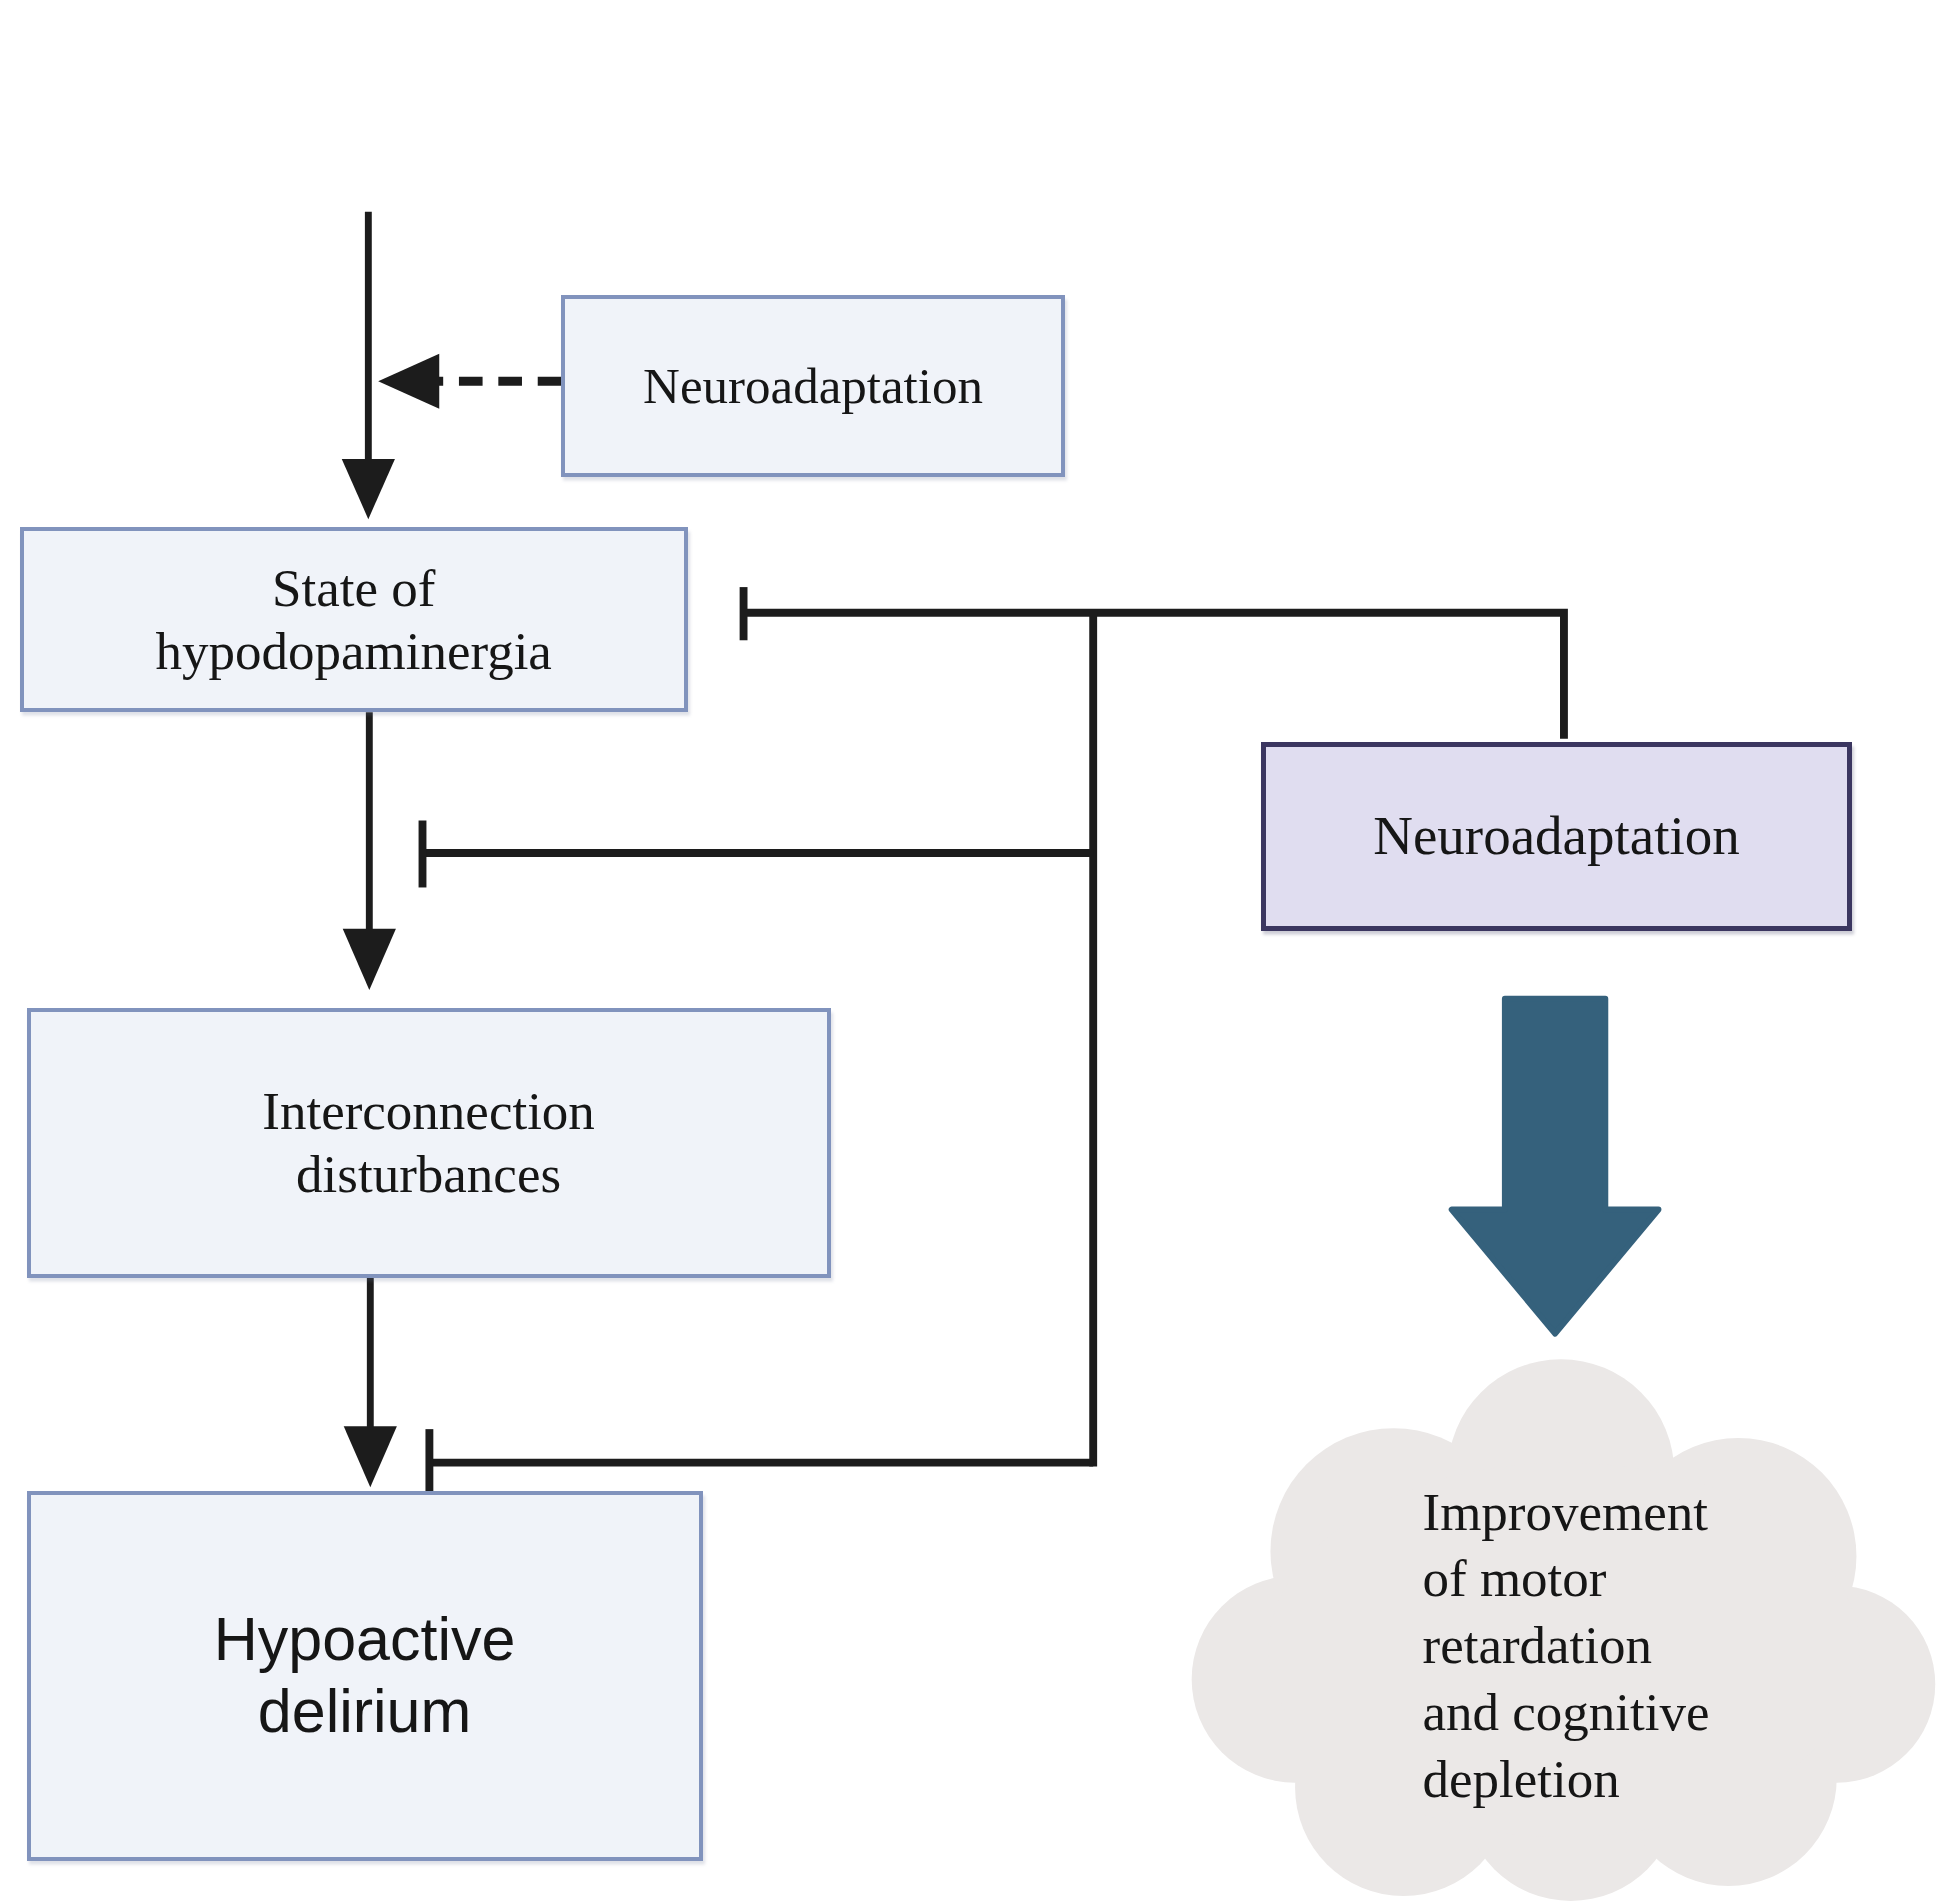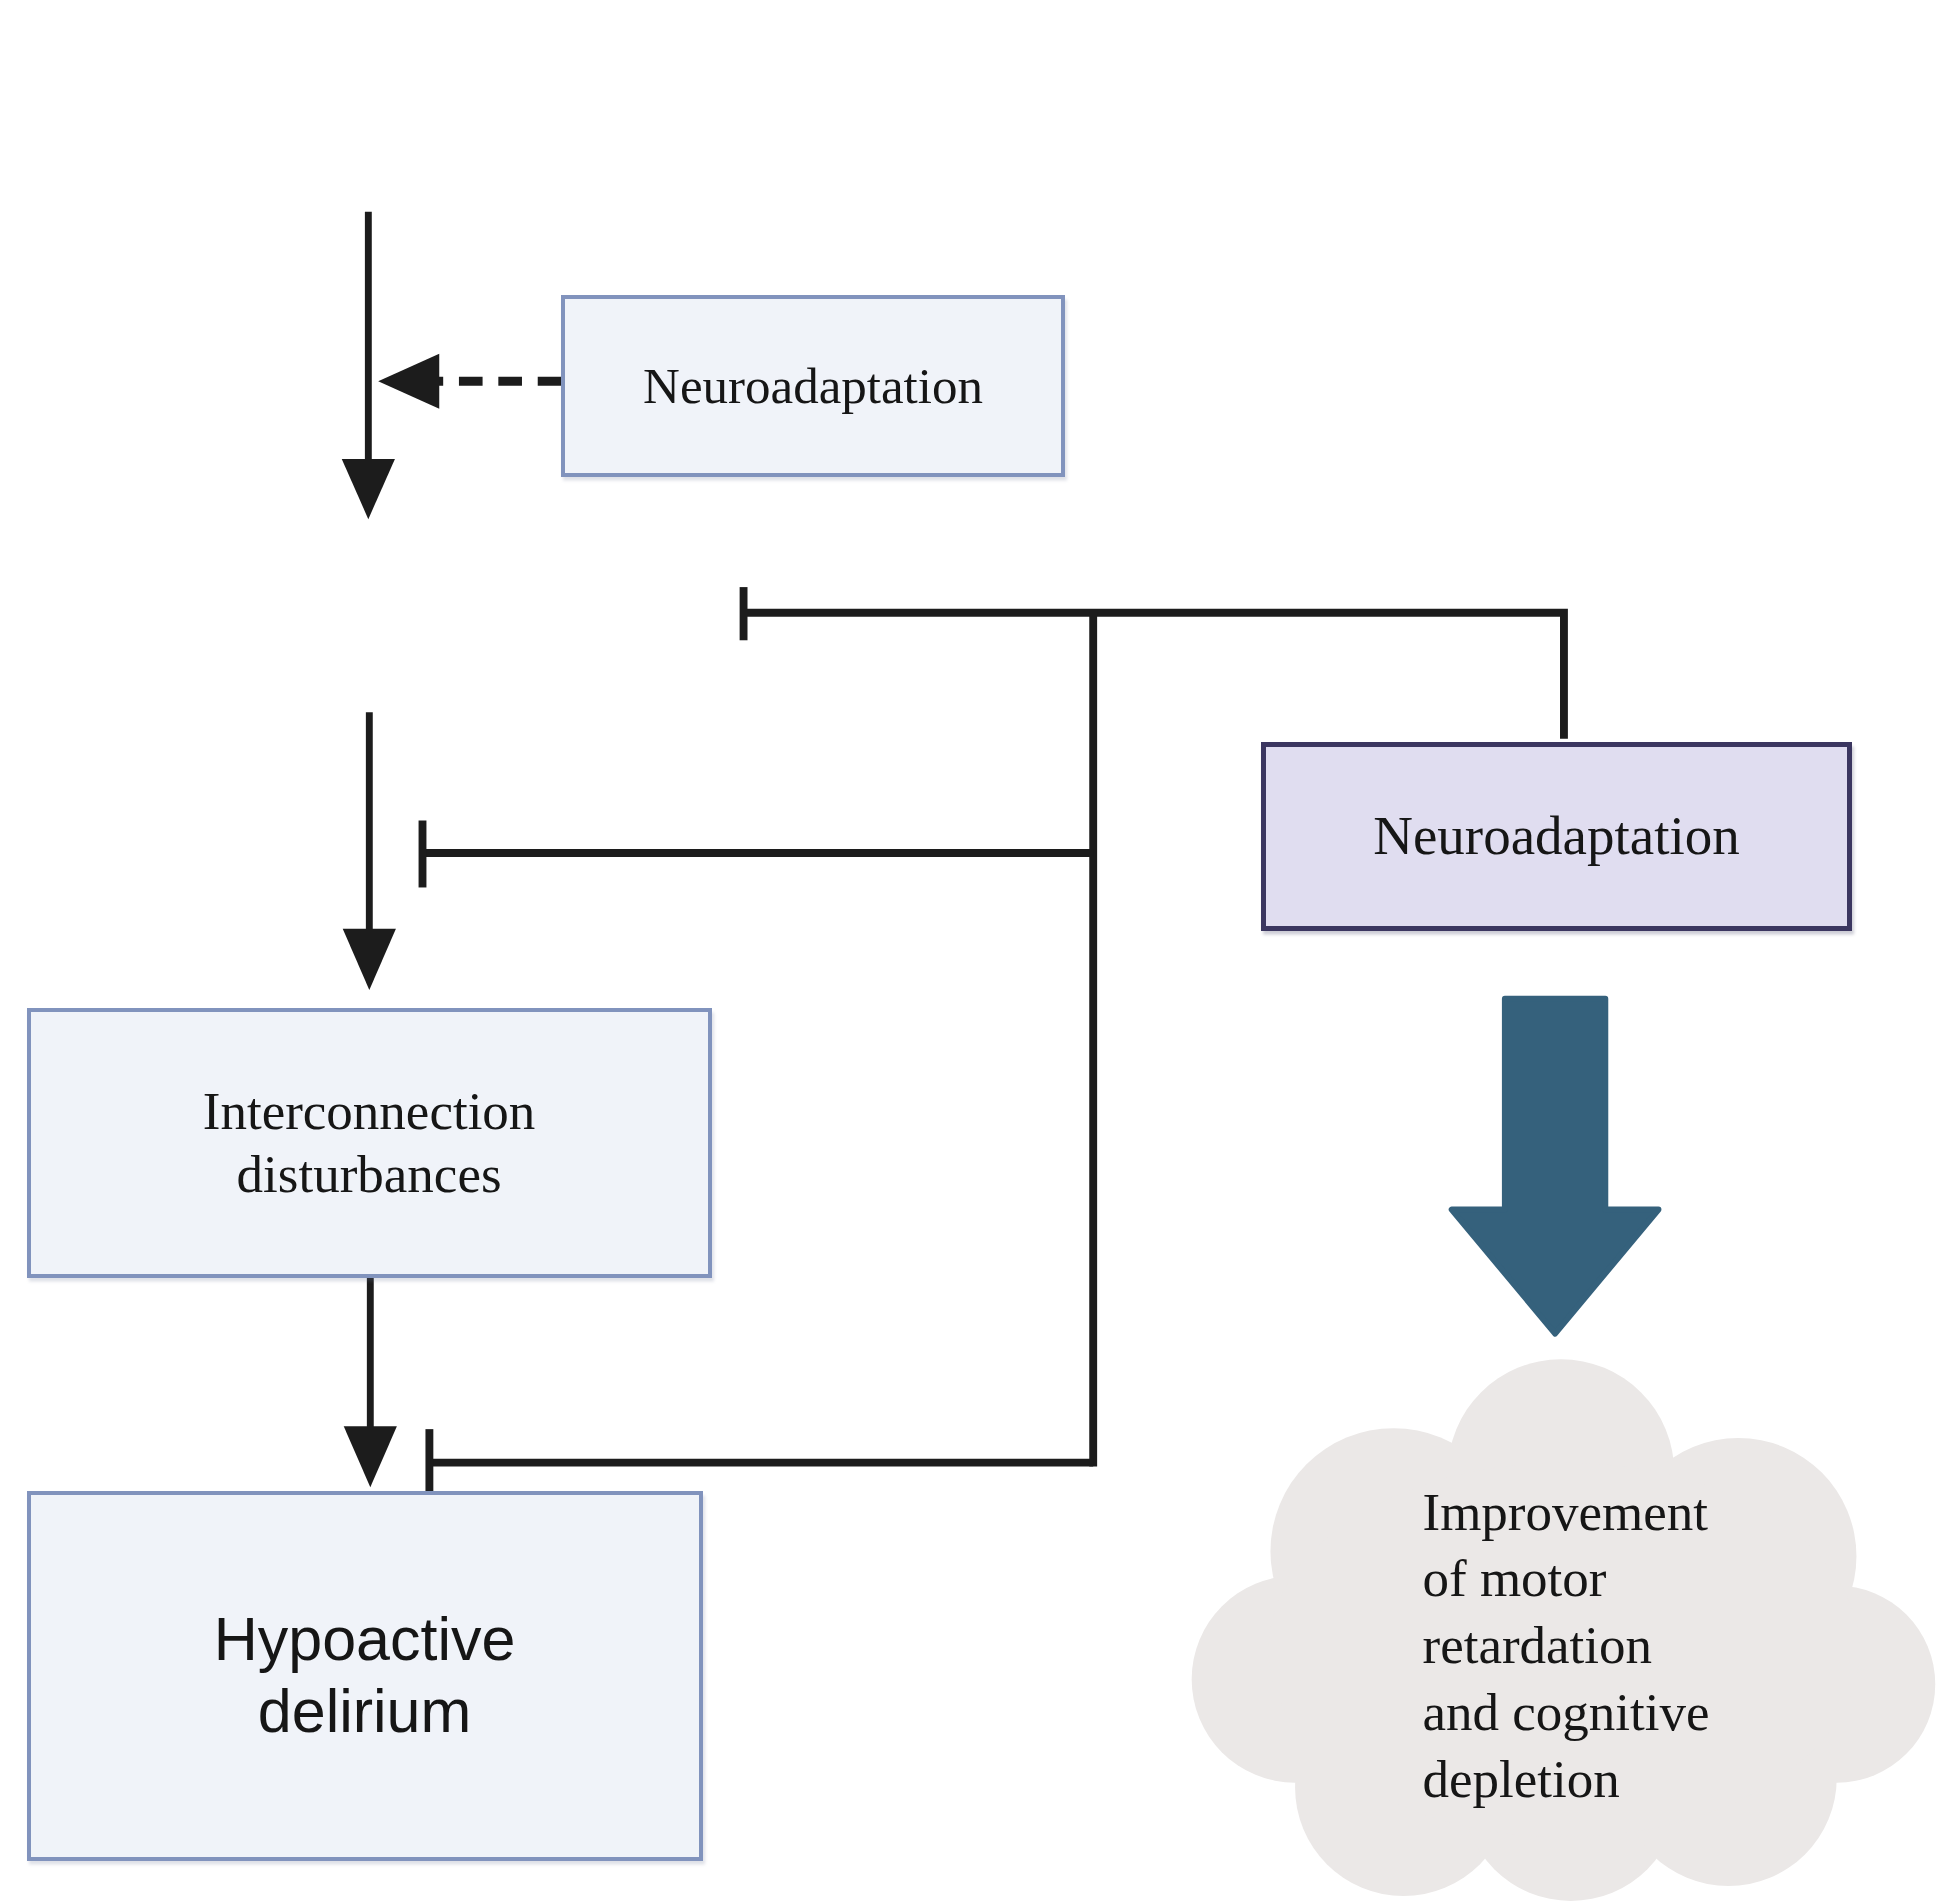--- a/index.html
+++ b/index.html
@@ -26,21 +26,21 @@
     background:var(--node-fill,#f0f3f9);
     border:4.9px solid var(--node-border,#8193bd);
     display:flex;align-items:center;justify-content:center;
     text-align:center;
     box-shadow:2px 3.9px 3px rgba(110,120,150,0.22);
   }
   .box .label{white-space:pre-line;line-height:1.18;}
   .box-chronic{left:19.7px;top:26.6px;width:685px;height:185px;font-size:51px;}
   .box-neuro{left:561px;top:295px;width:504px;height:182px;font-size:51px;}
   .box-state{left:19.7px;top:527px;width:668px;height:185px;font-size:53px;}
-  .box-inter{left:26.6px;top:1008px;width:685px;height:270px;font-size:53px;}
+  .box-inter{left:26.6px;top:1008px;width:804px;height:270px;font-size:53px;}
   .box-hypo{
     left:26.6px;top:1491px;width:676px;height:370px;font-size:61px;
     font-family:"Liberation Sans", sans-serif;
   }
   .box-meth{
     left:1261px;top:742px;width:591px;height:189px;font-size:55px;
     background:var(--drug-fill,#e0ddf0);
     border:5.9px solid var(--drug-border,#3b3660);
     box-shadow:2px 3.9px 3px rgba(90,90,120,0.3);
   }
@@ -107,20 +107,24 @@
       <circle class="cloud-part" cx="1755" cy="1805" r="110"></circle>
       <ellipse class="cloud-part" cx="1588" cy="1675" rx="300" ry="190"></ellipse>
     </g>
   </svg>
 
 
   <div class="box box-neuro">
     <span class="label">Neuroadaptation</span>
   </div>
 
+  <div class="box box-state">
+    <span class="label">State of
+hypodopaminergia</span>
+  </div>
 
   <div class="box box-inter">
     <span class="label">Interconnection
 disturbances</span>
   </div>
 
   <div class="box box-hypo">
     <span class="label">Hypoactive
 delirium</span>
   </div>

